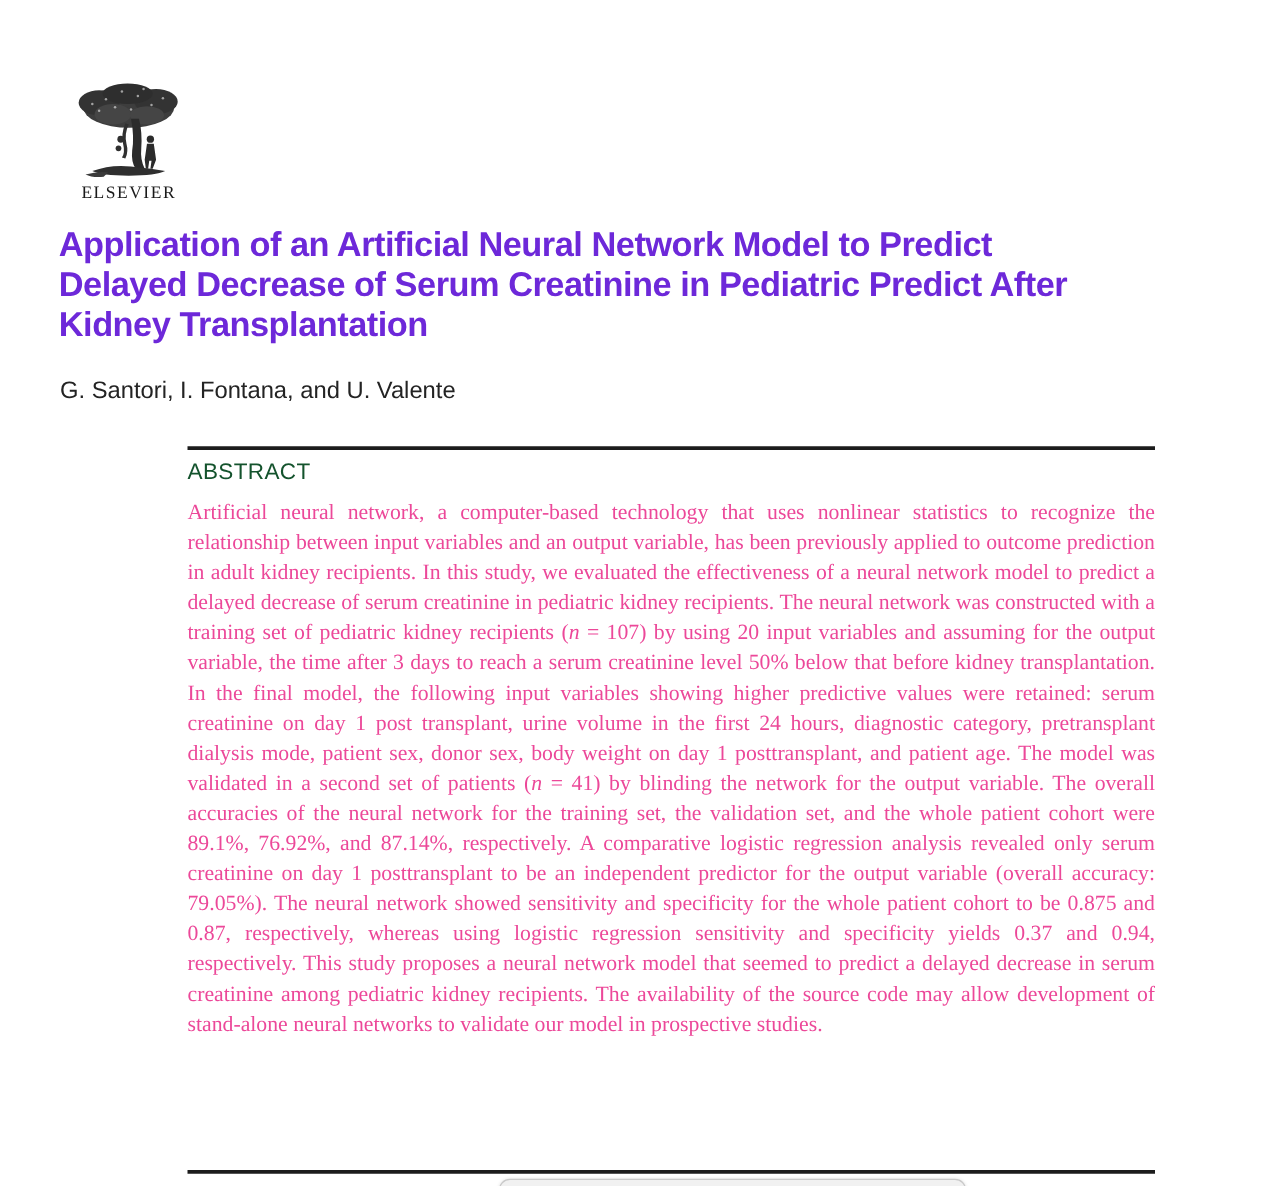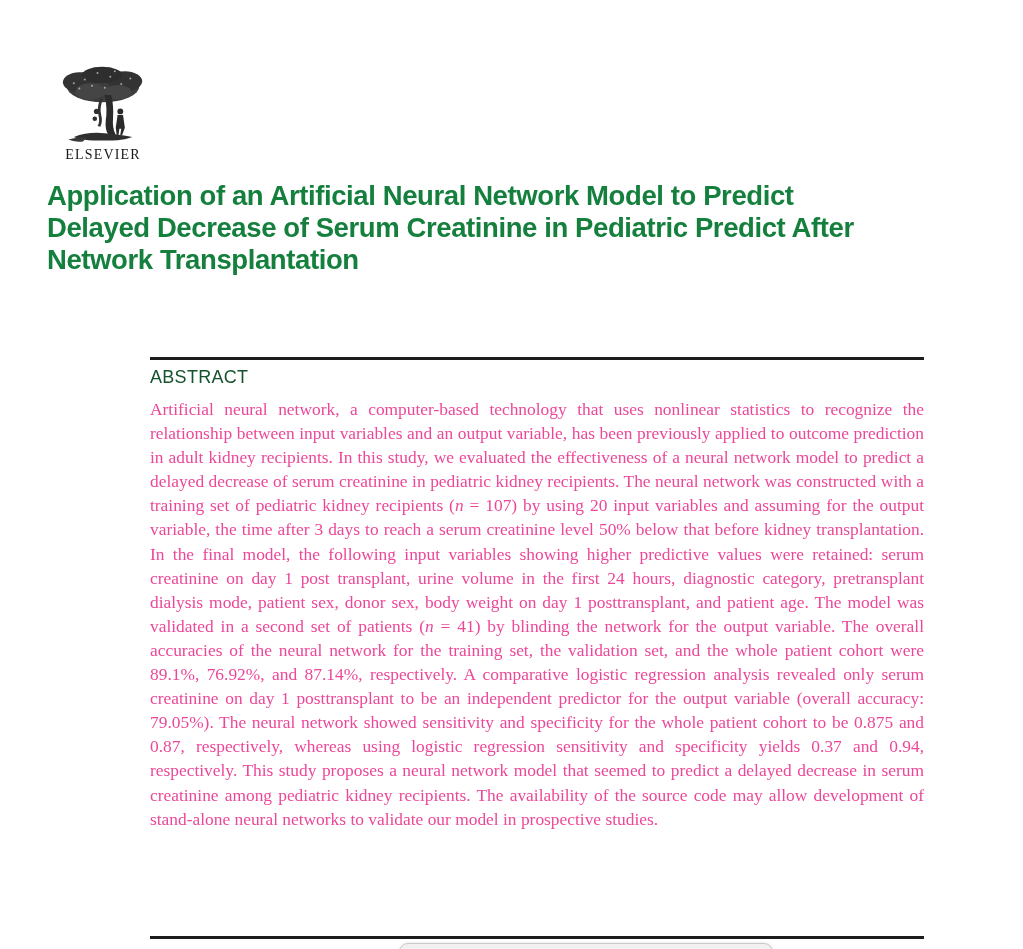--- a/index.html
+++ b/index.html
@@ -35,21 +35,21 @@
   
   .title {
     position: absolute;
     left: 47px;
     top: 180px;
     width: 930px;
     font-weight: bold;
     font-size: 27.5px;
     line-height: 32px;
     letter-spacing: -0.4px;
-    color: #15803d;
+    color: #6d28d9;
   }
   .title .line { white-space: nowrap; }
 
   
   .authors {
     position: absolute;
     left: 48px;
     top: 302px;
     font-size: 19px;
     color: #232323;
@@ -146,23 +146,24 @@
           <path d="M12 83 q10 -3 20 -2 l-4 4 q-10 1 -16 -2 z" fill="#3a3a3a"></path>
         </g>
       </svg>
     </span>
     <div class="wordmark">ELSEVIER</div>
   </div>
 
   <div class="title">
     <div class="line">Application of an Artificial Neural Network Model to Predict</div>
     <div class="line">Delayed Decrease of Serum Creatinine in Pediatric Predict After</div>
-    <div class="line">Network Transplantation</div>
+    <div class="line">Kidney Transplantation</div>
   </div>
 
+  <div class="authors">G. Santori, I. Fontana, and U. Valente</div>
 
   <div class="abstract">
     <div class="rule-top"></div>
     <div class="heading">ABSTRACT</div>
     <div class="body"><span>Artificial neural network, a computer-based technology that uses nonlinear statistics to recognize the relationship between input variables and an output variable, has been previously applied to outcome prediction in adult kidney recipients. In this study, we evaluated the effectiveness of a neural network model to predict a delayed decrease of serum creatinine in pediatric kidney recipients. The neural network was constructed with a training set of pediatric kidney recipients (</span><span style="font-style: italic;">n</span><span> = 107) by using 20 input variables and assuming for the output variable, the time after 3 days to reach a serum creatinine level 50% below that before kidney transplantation. In the final model, the following input variables showing higher predictive values were retained: serum creatinine on day 1 post transplant, urine volume in the first 24 hours, diagnostic category, pretransplant dialysis mode, patient sex, donor sex, body weight on day 1 posttransplant, and patient age. The model was validated in a second set of patients (</span><span style="font-style: italic;">n</span><span> = 41) by blinding the network for the output variable. The overall accuracies of the neural network for the training set, the validation set, and the whole patient cohort were 89.1%, 76.92%, and 87.14%, respectively. A comparative logistic regression analysis revealed only serum creatinine on day 1 posttransplant to be an independent predictor for the output variable (overall accuracy: 79.05%). The neural network showed sensitivity and specificity for the whole patient cohort to be 0.875 and 0.87, respectively, whereas using logistic regression sensitivity and specificity yields 0.37 and 0.94, respectively. This study proposes a neural network model that seemed to predict a delayed decrease in serum creatinine among pediatric kidney recipients. The availability of the source code may allow development of stand-alone neural networks to validate our model in prospective studies.</span></div>
   </div>
 
   <div class="rule-bottom"></div>
 
   <div class="toolbar-peek"></div>

